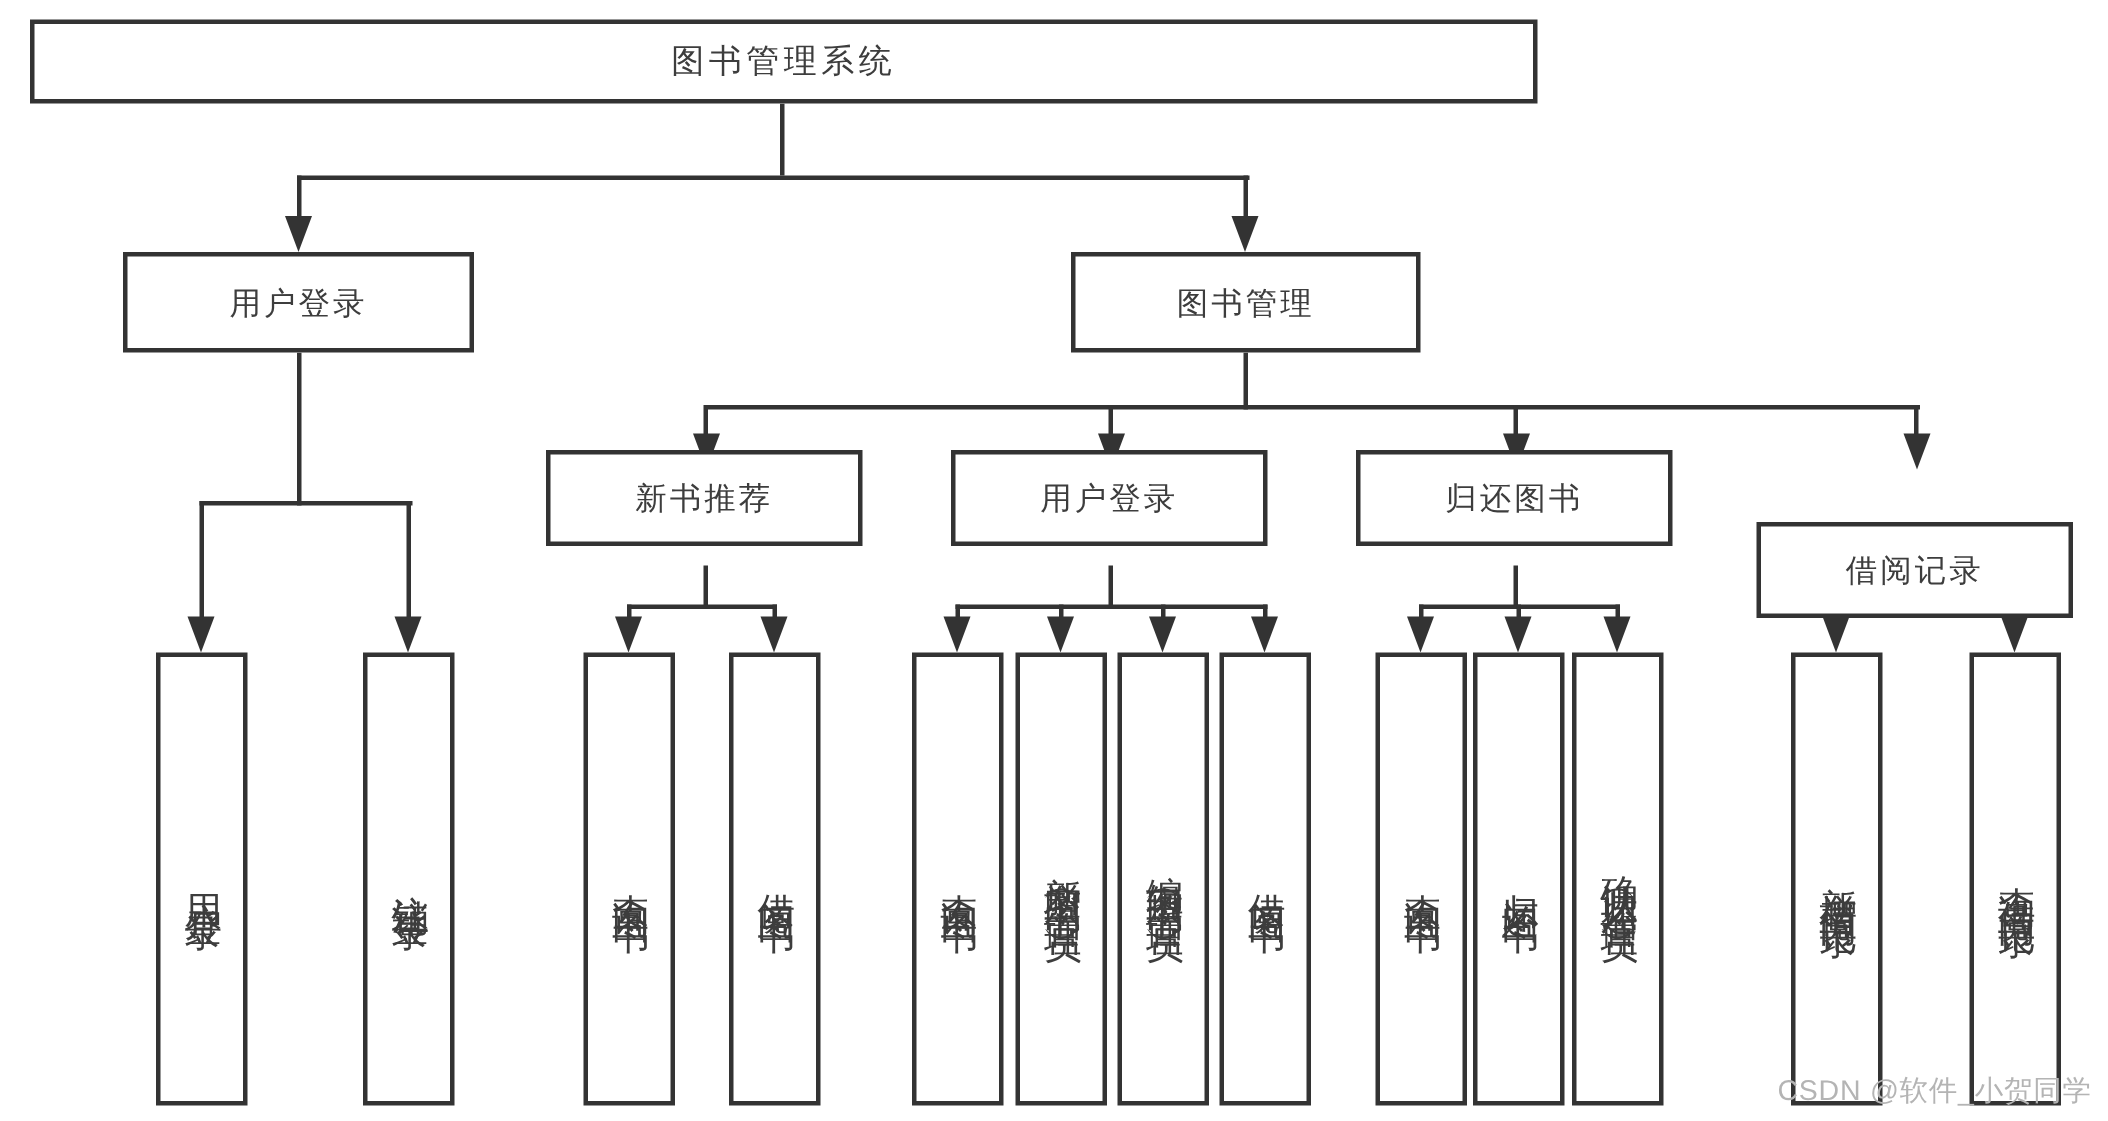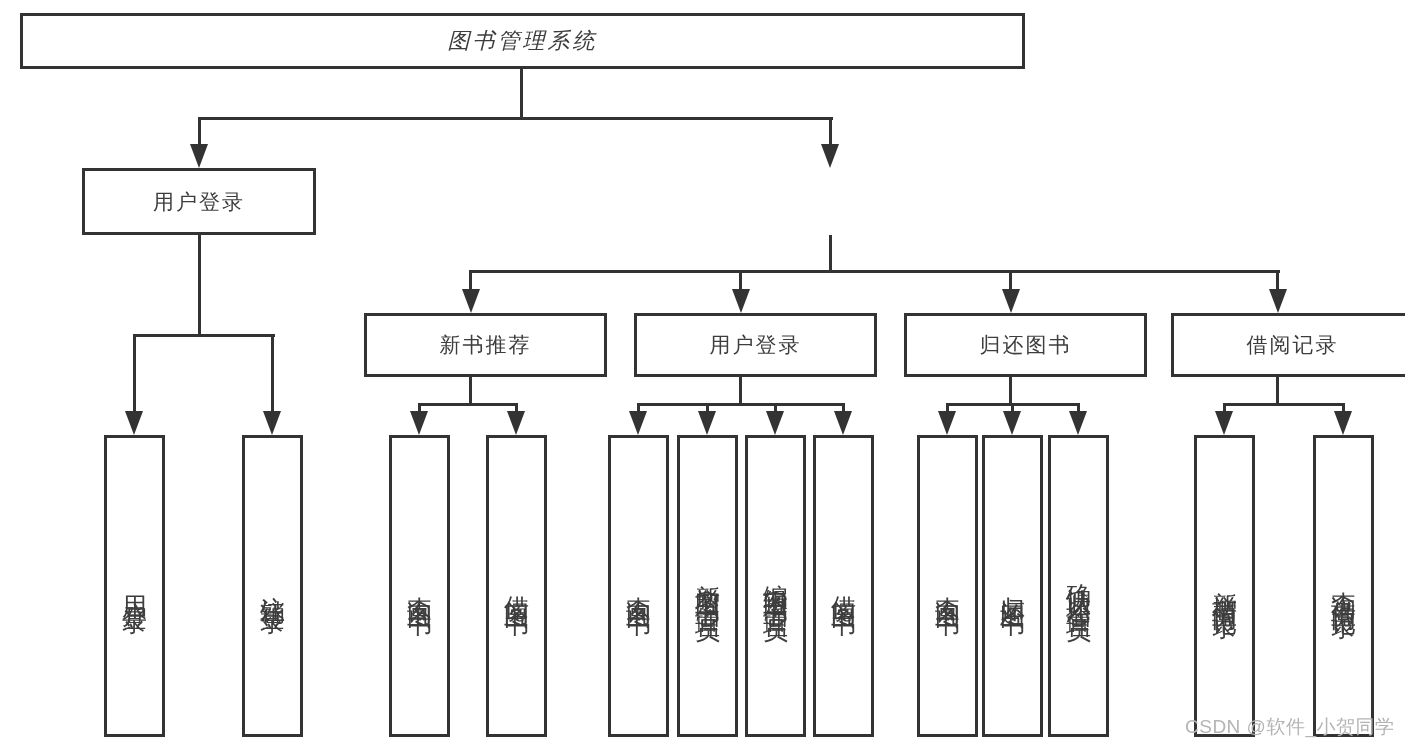--- a/index.html
+++ b/index.html
@@ -20,28 +20,28 @@
     display:flex;align-items:center;justify-content:center;
     text-align:center;white-space:nowrap;
   }
   .hd{font-size:21px;letter-spacing:2px;}
   .root{font-size:22px;letter-spacing:3px;}
   .tall{
     writing-mode:vertical-rl;text-orientation:mixed;
     font-size:25px;letter-spacing:5px;line-height:55px;white-space:normal;
   }
   
-  #n-root{left:20px;top:13px;width:1005px;height:56px;font-style:italic;}
+  #n-root{left:20px;top:13px;width:1005px;height:56px;}
   #n-user-login{left:82px;top:168px;width:234px;height:67px;}
   #n-book-mgmt{left:714px;top:168px;width:233px;height:67px;}
-  .lvl3{top:313px;width:243px;height:64px;}
+  .lvl3{top:300px;width:211px;height:64px;}
   #n-new-book{left:364px;}
   #n-book-borrow{left:634px;}
   #n-current{left:904px;}
-  #n-records{left:1171px;}
+  #n-records{left:1171px;margin-top:48px;}
   .leaf{top:435px;width:61px;height:302px;}
   #n-l-login{left:104px;}   #n-l-logout{left:242px;}
   #n-l-nb-query{left:389px;} #n-l-nb-borrow{left:486px;}
   #n-l-bb-query{left:608px;} #n-l-bb-add{left:677px;}
   #n-l-bb-edit{left:745px;}  #n-l-bb-borrow{left:813px;}
   #n-l-cb-query{left:917px;} #n-l-cb-return{left:982px;}
   #n-l-cb-confirm{left:1048px;}
   #n-l-br-add{left:1194px;}  #n-l-br-query{left:1313px;}
   
   .v,.h{position:absolute;background:var(--line);}
@@ -157,20 +157,21 @@
   <div class="v" id="t-br"></div>
   <div class="h" id="h-br"></div>
   <div class="v" id="d-br-1"></div>
   <div class="a" id="a-br-1"></div>
   <div class="v" id="d-br-2"></div>
   <div class="a" id="a-br-2"></div>
 
   <div class="box root" id="n-root">图书管理系统</div>
 
   <div class="box hd" id="n-user-login">用户登录</div>
+  <div class="box hd" id="n-book-mgmt">图书管理</div>
 
   <div class="box hd lvl3" id="n-new-book">新书推荐</div>
   <div class="box hd lvl3" id="n-book-borrow">用户登录</div>
   <div class="box hd lvl3" id="n-current">归还图书</div>
   <div class="box hd lvl3" id="n-records">借阅记录</div>
 
   <div class="box tall leaf" id="n-l-login">用户登录</div>
   <div class="box tall leaf" id="n-l-logout">注销登录</div>
 
   <div class="box tall leaf" id="n-l-nb-query">查询图书</div>

